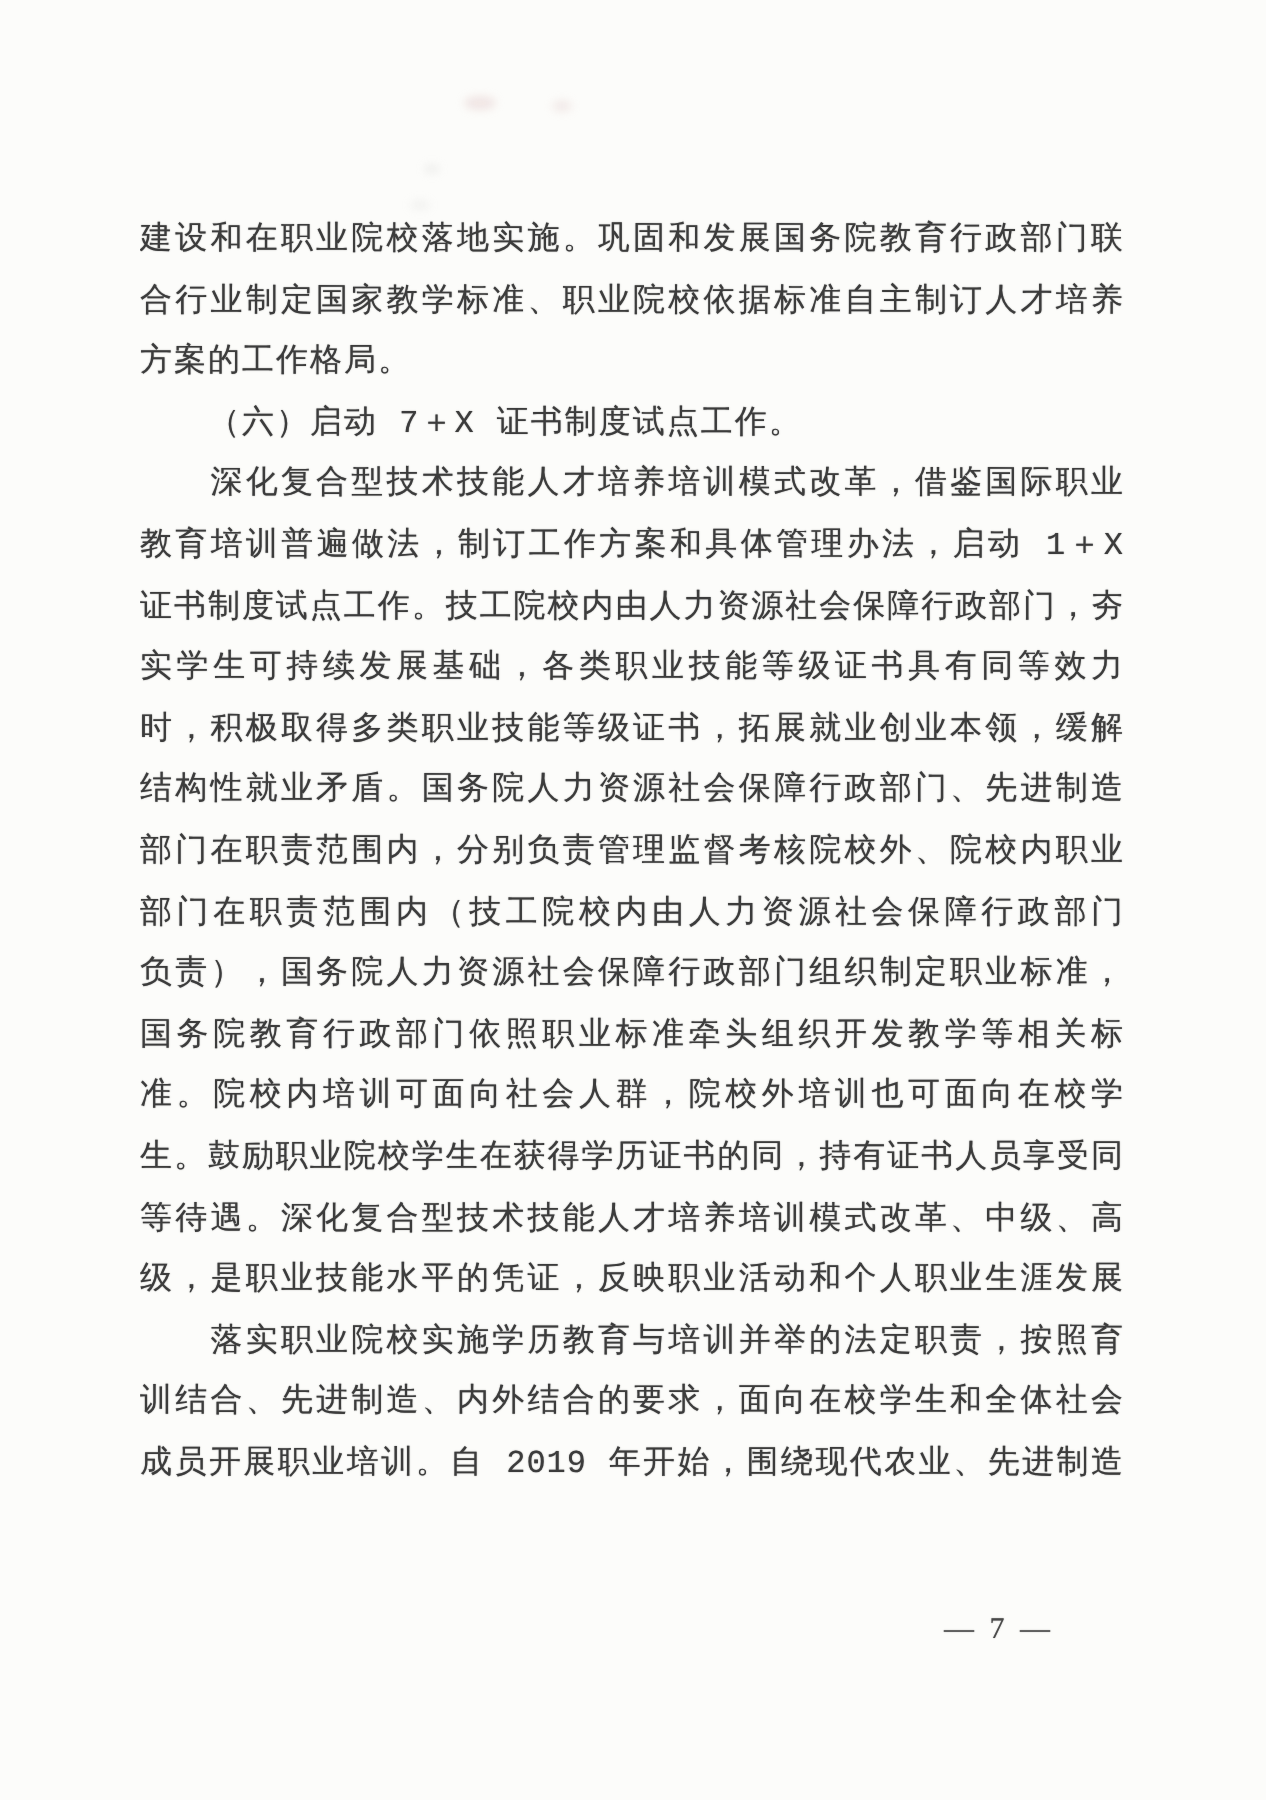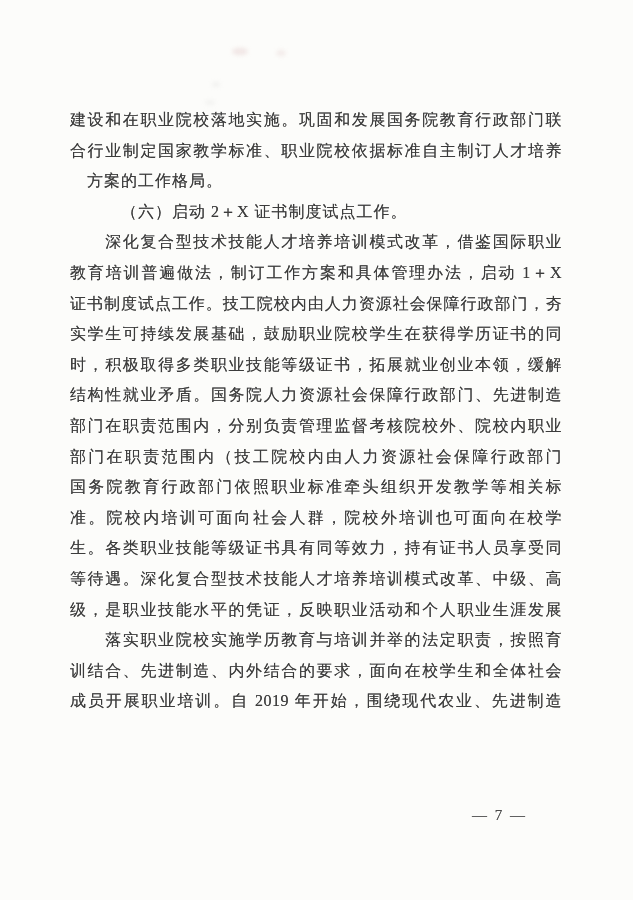--- a/index.html
+++ b/index.html
@@ -25,41 +25,41 @@
   .smudge.s2 { left: 276px; top: 50px;  width: 10px; height: 6px; background: rgba(214,182,182,0.25); }
   .smudge.s3 { left: 212px; top: 82px;  width:  8px; height: 5px; background: rgba(200,200,200,0.22); }
   .smudge.s4 { left: 205px; top: 100px; width: 10px; height: 5px; background: rgba(205,205,205,0.20); }
 
   .body-text {
     position: absolute;
     left: 70px;
     top: 105px;
     width: 492px;
     color: #3c3c3c;
+    font-family: Liberation Mono, monospace;
   }
   .line {
     display: block;
     height: 30.6px;
     line-height: 30.6px;
     font-size: 16px;
     letter-spacing: 0.5px;
     white-space: nowrap;
     overflow: hidden;
     text-align: justify;
     text-align-last: justify;
     -moz-text-align-last: justify;
     text-shadow: 0 0 0.6px rgba(70,70,70,0.75);
   }
   
   .line.short {
     text-align: left;
     text-align-last: left;
     -moz-text-align-last: left;
     letter-spacing: 1px;
-    margin-left: 17px;
   }
   .page-number {
     position: absolute;
     left: 472px;
     top: 804px;
     width: 80px;
     height: 22px;
     line-height: 22px;
     font-size: 15px;
     letter-spacing: 2px;
@@ -73,32 +73,33 @@
 
 <div class="smudge s1"></div>
 <div class="smudge s2"></div>
 <div class="smudge s3"></div>
 <div class="smudge s4"></div>
 
 <div class="body-text">
   <div class="line">建设和在职业院校落地实施。巩固和发展国务院教育行政部门联</div>
   <div class="line">合行业制定国家教学标准、职业院校依据标准自主制订人才培养</div>
   <div class="line short">方案的工作格局。</div>
-  <div class="line short">　　（六）启动 2＋X 证书制度试点工作。</div>
+  <div class="line short">　　（六）启动 7＋X 证书制度试点工作。</div>
   <div class="line">　　深化复合型技术技能人才培养培训模式改革，借鉴国际职业</div>
   <div class="line">教育培训普遍做法，制订工作方案和具体管理办法，启动 1＋X</div>
   <div class="line">证书制度试点工作。技工院校内由人力资源社会保障行政部门，夯</div>
-  <div class="line">实学生可持续发展基础，鼓励职业院校学生在获得学历证书的同</div>
+  <div class="line">实学生可持续发展基础，各类职业技能等级证书具有同等效力</div>
   <div class="line">时，积极取得多类职业技能等级证书，拓展就业创业本领，缓解</div>
   <div class="line">结构性就业矛盾。国务院人力资源社会保障行政部门、先进制造</div>
   <div class="line">部门在职责范围内，分别负责管理监督考核院校外、院校内职业</div>
   <div class="line">部门在职责范围内（技工院校内由人力资源社会保障行政部门</div>
+  <div class="line">负责），国务院人力资源社会保障行政部门组织制定职业标准，</div>
   <div class="line">国务院教育行政部门依照职业标准牵头组织开发教学等相关标</div>
   <div class="line">准。院校内培训可面向社会人群，院校外培训也可面向在校学</div>
-  <div class="line">生。各类职业技能等级证书具有同等效力，持有证书人员享受同</div>
+  <div class="line">生。鼓励职业院校学生在获得学历证书的同，持有证书人员享受同</div>
   <div class="line">等待遇。深化复合型技术技能人才培养培训模式改革、中级、高</div>
   <div class="line">级，是职业技能水平的凭证，反映职业活动和个人职业生涯发展</div>
   <div class="line">　　落实职业院校实施学历教育与培训并举的法定职责，按照育</div>
   <div class="line">训结合、先进制造、内外结合的要求，面向在校学生和全体社会</div>
   <div class="line">成员开展职业培训。自 2019 年开始，围绕现代农业、先进制造</div>
 </div>
 
 <div class="page-number">— 7 —</div>
 
 </body></html>

